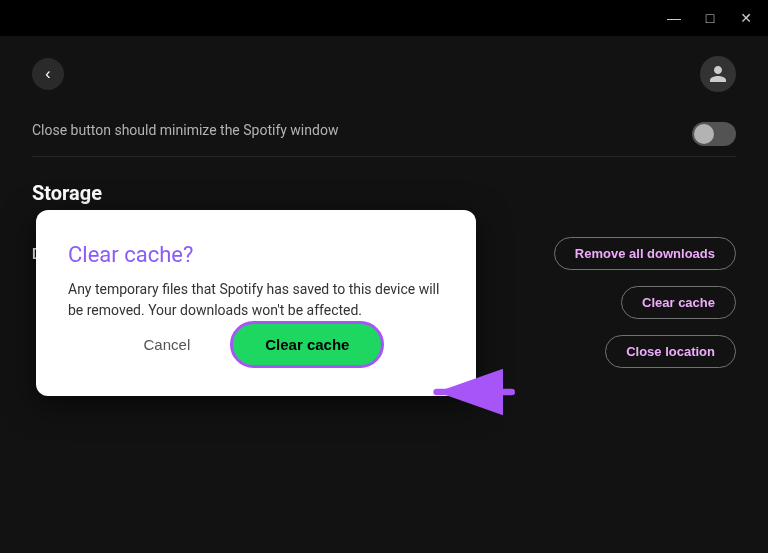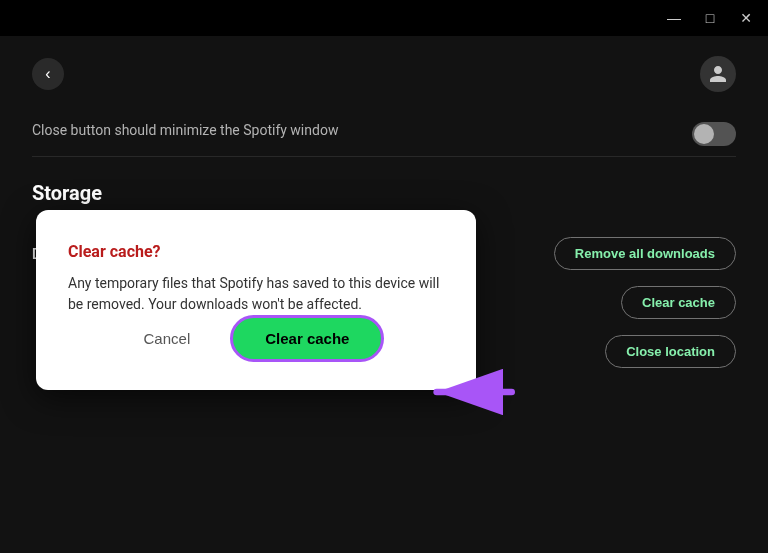--- a/index.html
+++ b/index.html
@@ -140,21 +140,21 @@
     .storage-value {
       color: #b3b3b3;
       font-size: 14px;
       font-weight: 400;
       margin-left: 4px;
     }
 
     .outline-btn {
       background: transparent;
       border: 1px solid #727272;
-      color: #86efac;
+      color: #f0abfc;
       padding: 8px 20px;
       border-radius: 20px;
       font-size: 13px;
       font-weight: 600;
       cursor: pointer;
       white-space: nowrap;
     }
 
     .cache-row {
       display: flex;
@@ -177,23 +177,23 @@
       top: 210px;
       width: 440px;
       background: #fff;
       border-radius: 12px;
       padding: 32px 32px 28px;
       z-index: 20;
       box-shadow: 0 8px 32px rgba(0,0,0,0.6);
     }
 
     .dialog-title {
-      font-size: 16px;
-      font-weight: 700;
-      color: #b91c1c;
+      font-size: 22px;
+      font-weight: 400;
+      color: #8b5cf6;
       margin-bottom: 12px;
     }
 
     .dialog-body {
       font-size: 14px;
       color: #333;
       line-height: 1.5;
     }
 
     .dialog-actions {

